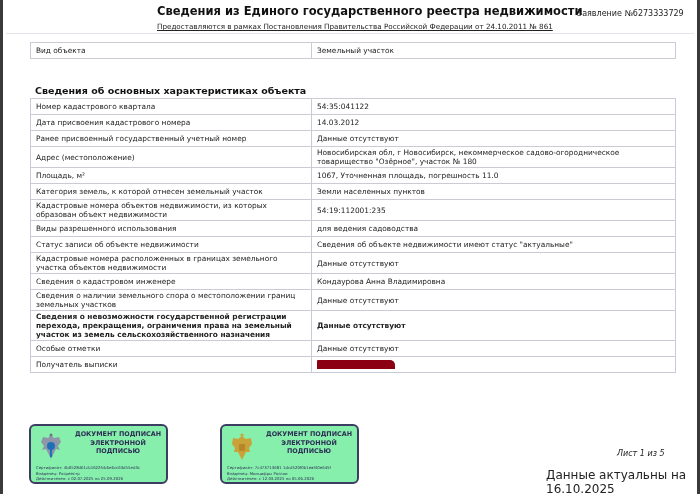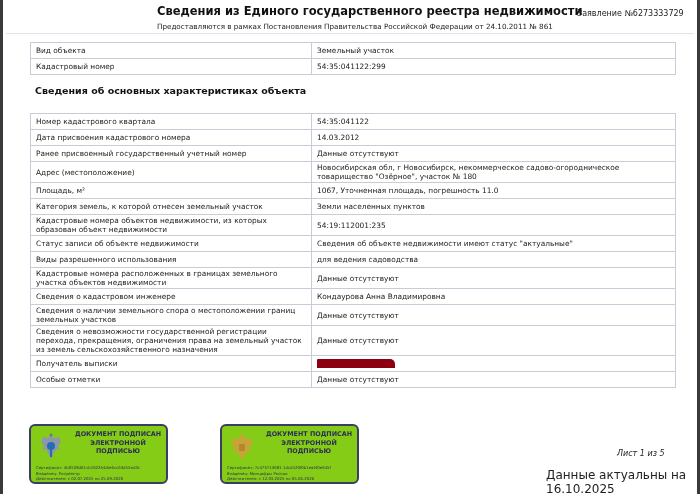--- a/index.html
+++ b/index.html
@@ -19,52 +19,52 @@
     font-family: "DejaVu Sans", sans-serif; font-weight: bold; font-size: 17.5px; letter-spacing: -0.3px;
   }
   .logo .p1 { color: #0d4cd3; }
   .logo .p2 { color: #e3173a; }
   .title {
     position: absolute; left: 151px; top: 4px;
     font-size: 11.5px; font-weight: bold; color: #111;
   }
   .subtitle {
     position: absolute; left: 151px; top: 22px;
-    font-size: 7.2px; color: #222;
+    font-size: 7.2px; color: #222; text-decoration: underline;
   }
   .app-no {
     position: absolute; left: 571px; top: 9px;
     font-size: 8px; color: #222;
   }
   table.grid {
     position: absolute; left: 27px; width: 646px;
     border-collapse: collapse; table-layout: fixed;
   }
   table.grid td {
     border: 1px solid #c9ccd6; font-size: 7.4px; line-height: 9px;
     padding: 1px 5px; vertical-align: middle; color: #222;
   }
   table.grid td.k { width: 281px; }
   .t1 { top: 42px; }
   .t1 td { height: 16px; }
   .section-title {
     position: absolute; left: 32px; top: 85px;
     font-size: 9.5px; font-weight: bold; color: #111; text-align: center;
   }
-  .t2 { top: 98px; margin-top: 15px; }
+  .t2 { top: 98px; }
   .h1 td { height: 16px; }
   .h2 td { height: 19px; }
-  .h3 td { height: 27px; }
+  .h3 td { height: 27px; font-weight: bold; }
   .redact {
     display: inline-block; width: 78px; height: 9px; background: #8b0013;
     border-radius: 1px 5px 0 0; vertical-align: middle;
   }
   .stamp {
     position: absolute; top: 424px; width: 139px; height: 60px;
-    border: 2px solid #3b3d63; border-radius: 6px; background: #84cc16;
+    border: 2px solid #3b3d63; border-radius: 6px; background: #86efac;
   }
   .stamp .emblem { position: absolute; left: 8px; top: 6px; width: 24px; height: 30px; }
   .stamp .st-title {
     position: absolute; left: 38px; top: 4px; width: 98px; text-align: center;
     font-size: 6.4px; line-height: 8.5px; color: #2d2f55; font-weight: bold;
   }
   .stamp .st-line {
     position: absolute; left: 5px; font-size: 3.9px; color: #2d2f55; white-space: nowrap;
   }
   .st-l1 { top: 39px; } .st-l2 { top: 44.5px; } .st-l3 { top: 50px; }
@@ -79,24 +79,20 @@
     <div class="title">Сведения из Единого государственного реестра недвижимости</div>
     <div class="subtitle">Предоставляются в рамках Постановления Правительства Российской Федерации от 24.10.2011 № 861</div>
     <div class="app-no">Заявление №6273333729</div>
   </div>
 
   <table class="grid t1">
     <tbody>
         <tr>
       <td class="k">Вид объекта</td>
       <td>Земельный участок</td>
-    </tr>
-    <tr>
-      <td class="k">Кадастровый номер</td>
-      <td>54:35:041122:299</td>
     </tr>
   </tbody>
     </table>
 
   <div class="section-title">Сведения об основных характеристиках объекта</div>
 
   <table class="grid t2">
     <tbody>
         <tr class="h1">
           <td class="k">Номер кадастрового квартала</td>
@@ -120,50 +116,50 @@
         </tr>
     <tr class="h1">
           <td class="k">Категория земель, к которой отнесен земельный участок</td>
           <td>Земли населенных пунктов</td>
         </tr>
     <tr class="h2">
           <td class="k">Кадастровые номера объектов недвижимости, из которых образован объект недвижимости</td>
           <td>54:19:112001:235</td>
         </tr>
     <tr class="h1">
+          <td class="k">Виды разрешенного использования</td>
+          <td>для ведения садоводства</td>
+        </tr>
+    <tr class="h1">
           <td class="k">Статус записи об объекте недвижимости</td>
           <td>Сведения об объекте недвижимости имеют статус "актуальные"</td>
-        </tr>
-    <tr class="h1">
-          <td class="k">Виды разрешенного использования</td>
-          <td>для ведения садоводства</td>
         </tr>
     <tr class="h2">
           <td class="k">Кадастровые номера расположенных в границах земельного участка объектов недвижимости</td>
           <td>Данные отсутствуют</td>
         </tr>
     <tr class="h1">
           <td class="k">Сведения о кадастровом инженере</td>
           <td>Кондаурова Анна Владимировна</td>
         </tr>
     <tr class="h2">
           <td class="k">Сведения о наличии земельного спора о местоположении границ земельных участков</td>
           <td>Данные отсутствуют</td>
         </tr>
     <tr class="h3">
           <td class="k">Сведения о невозможности государственной регистрации перехода, прекращения, ограничения права на земельный участок из земель сельскохозяйственного назначения</td>
           <td>Данные отсутствуют</td>
         </tr>
     <tr class="h1">
+          <td class="k">Особые отметки</td>
+          <td>Данные отсутствуют</td>
+        </tr>
+    <tr class="h1">
           <td class="k">Получатель выписки</td>
           <td><span class="redact"></span></td>
-        </tr>
-    <tr class="h1">
-          <td class="k">Особые отметки</td>
-          <td>Данные отсутствуют</td>
         </tr>
   </tbody>
     </table>
 
   <div class="stamp" style="left:26px;">
     <svg class="emblem" viewBox="0 0 24 30">
       <path d="M12 3 L9 6 L4 5 L2 10 L5 14 L3 18 L7 17 L9 21 L12 27 L15 21 L17 17 L21 18 L19 14 L22 10 L20 5 L15 6 Z" fill="#8e96a8"></path>
       <circle cx="12" cy="14" r="4" fill="#1f6fb8"></circle>
       <rect x="11" y="17" width="2" height="8" fill="#1f6fb8"></rect>
       <circle cx="12" cy="3" r="1.5" fill="#6c7488"></circle>

